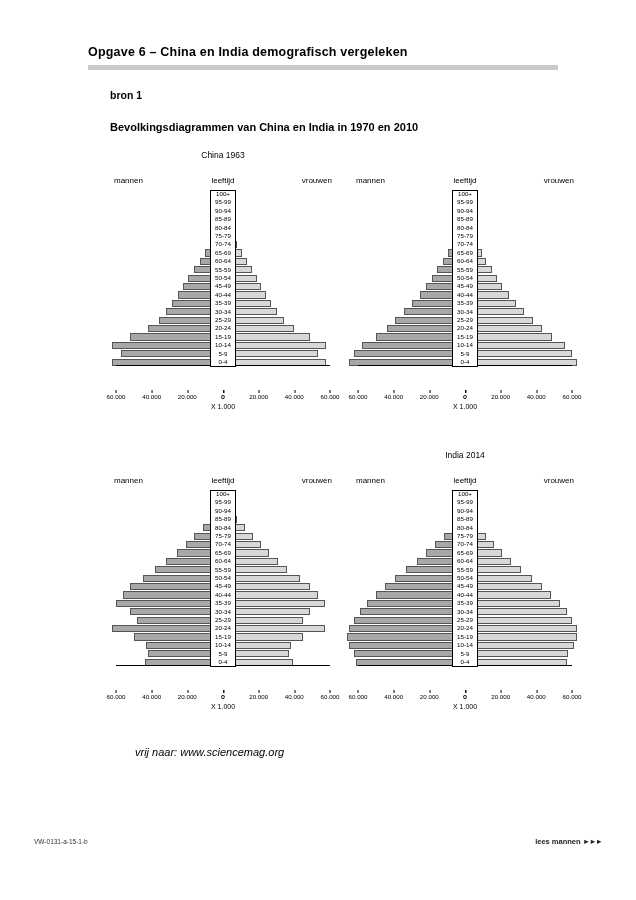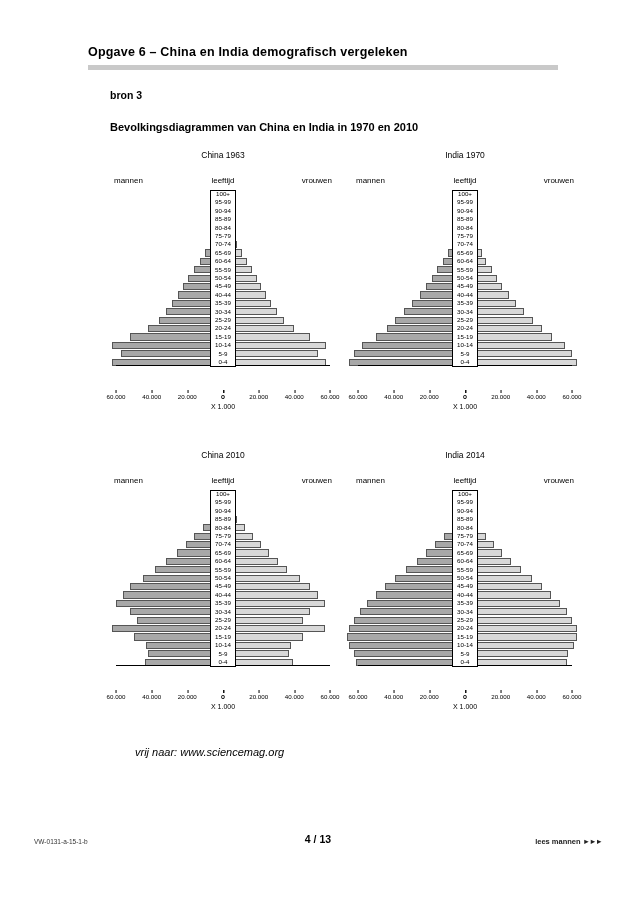--- a/index.html
+++ b/index.html
@@ -118,21 +118,21 @@
     font-size:7px;
   }
 </style>
 </head>
 <body>
 
 <div class="page">
 
   <div class="exam-title">Opgave 6 – China en India demografisch vergeleken</div>
   <div class="title-rule"></div>
-  <div class="bron">bron 3</div>
+  <div class="bron">bron 1</div>
   <div class="subtitle">Bevolkingsdiagrammen van China en India in 1970 en 2010</div>
 
   <div class="pyramid" id="pyr0" style="left: 108px; top: 150px;">
       <div class="pyr-title">China 1963</div>
       <div class="lbl-mannen">mannen</div>
       <div class="lbl-vrouwen">vrouwen</div>
       <div class="lbl-leeftijd">leeftijd</div>
       <div class="plot">
         <div class="center-box-top" style="top: 0px;"></div>
         <div class="row" style="top: 0px;">
@@ -333,21 +333,20 @@
         <div class="tick" style="left: 79.3333px;">20.000<span class="tickmark" style="left: 50%;"></span></div>
         <div class="tick" style="left: 115px;">0<span class="tickmark" style="left: 50%;"></span></div>
         <div class="tick" style="left: 115px;">0<span class="tickmark" style="left: 50%;"></span></div>
         <div class="tick" style="left: 150.667px;">20.000<span class="tickmark" style="left: 50%;"></span></div>
         <div class="tick" style="left: 186.333px;">40.000<span class="tickmark" style="left: 50%;"></span></div>
         <div class="tick" style="left: 222px;">60.000<span class="tickmark" style="left: 50%;"></span></div>
       </div>
       <div class="xlabel">X 1.000</div>
     </div>
   <div class="pyramid" id="pyr1" style="left: 350px; top: 150px;">
-      <div class="pyr-title">India 1970</div>
       <div class="lbl-mannen">mannen</div>
       <div class="lbl-vrouwen">vrouwen</div>
       <div class="lbl-leeftijd">leeftijd</div>
       <div class="plot">
         <div class="center-box-top" style="top: 0px;"></div>
         <div class="row" style="top: 0px;">
           <div class="half">
             <div class="bar left" style="width: 0.8px;"></div>
           </div>
           <div class="half">
@@ -544,21 +543,20 @@
         <div class="tick" style="left: 79.3333px;">20.000<span class="tickmark" style="left: 50%;"></span></div>
         <div class="tick" style="left: 115px;">0<span class="tickmark" style="left: 50%;"></span></div>
         <div class="tick" style="left: 115px;">0<span class="tickmark" style="left: 50%;"></span></div>
         <div class="tick" style="left: 150.667px;">20.000<span class="tickmark" style="left: 50%;"></span></div>
         <div class="tick" style="left: 186.333px;">40.000<span class="tickmark" style="left: 50%;"></span></div>
         <div class="tick" style="left: 222px;">60.000<span class="tickmark" style="left: 50%;"></span></div>
       </div>
       <div class="xlabel">X 1.000</div>
     </div>
   <div class="pyramid" id="pyr2" style="left: 108px; top: 450px;">
-      <div class="pyr-title">China 2010</div>
       <div class="lbl-mannen">mannen</div>
       <div class="lbl-vrouwen">vrouwen</div>
       <div class="lbl-leeftijd">leeftijd</div>
       <div class="plot">
         <div class="center-box-top" style="top: 0px;"></div>
         <div class="row" style="top: 0px;">
           <div class="half">
             <div class="bar left" style="width: 0.8px;"></div>
           </div>
           <div class="half">
@@ -969,18 +967,17 @@
         <div class="tick" style="left: 150.667px;">20.000<span class="tickmark" style="left: 50%;"></span></div>
         <div class="tick" style="left: 186.333px;">40.000<span class="tickmark" style="left: 50%;"></span></div>
         <div class="tick" style="left: 222px;">60.000<span class="tickmark" style="left: 50%;"></span></div>
       </div>
       <div class="xlabel">X 1.000</div>
     </div>
 
   <div class="source-note">vrij naar: www.sciencemag.org</div>
 
   <div class="footer-left">VW-0131-a-15-1-b</div>
-  <div class="footer-center">4 / 13</div>
   <div class="footer-right">
     <span>lees mannen</span>
     <span class="arrows">►►►</span>
   </div>
 </div>
 
 </body></html>

